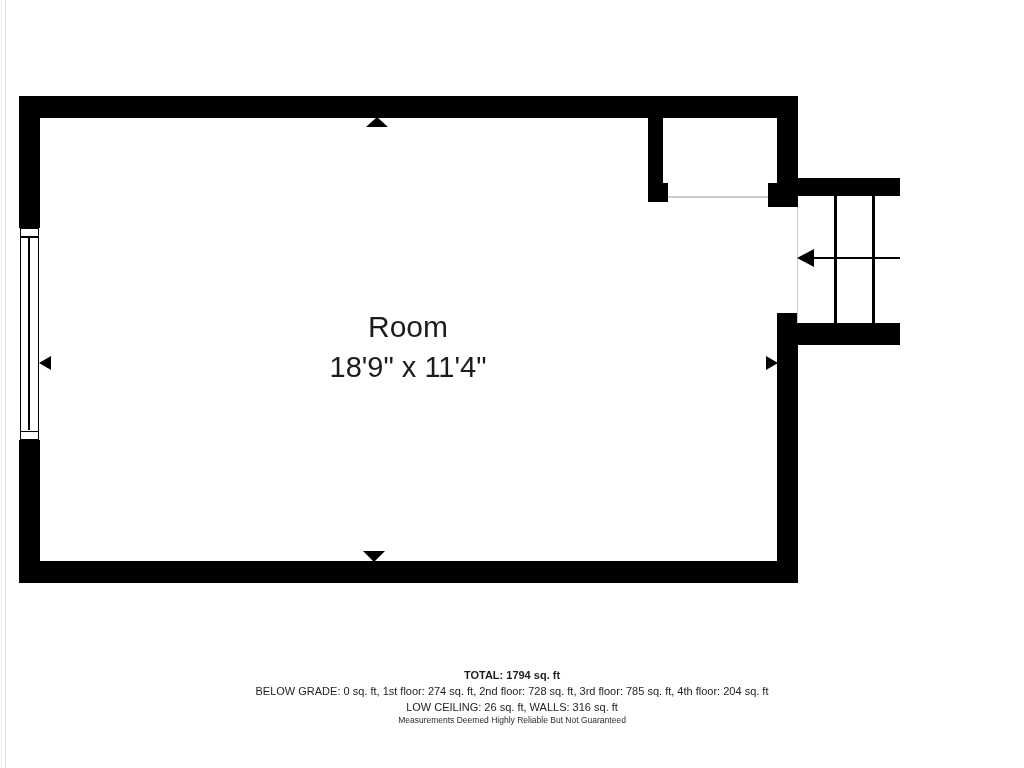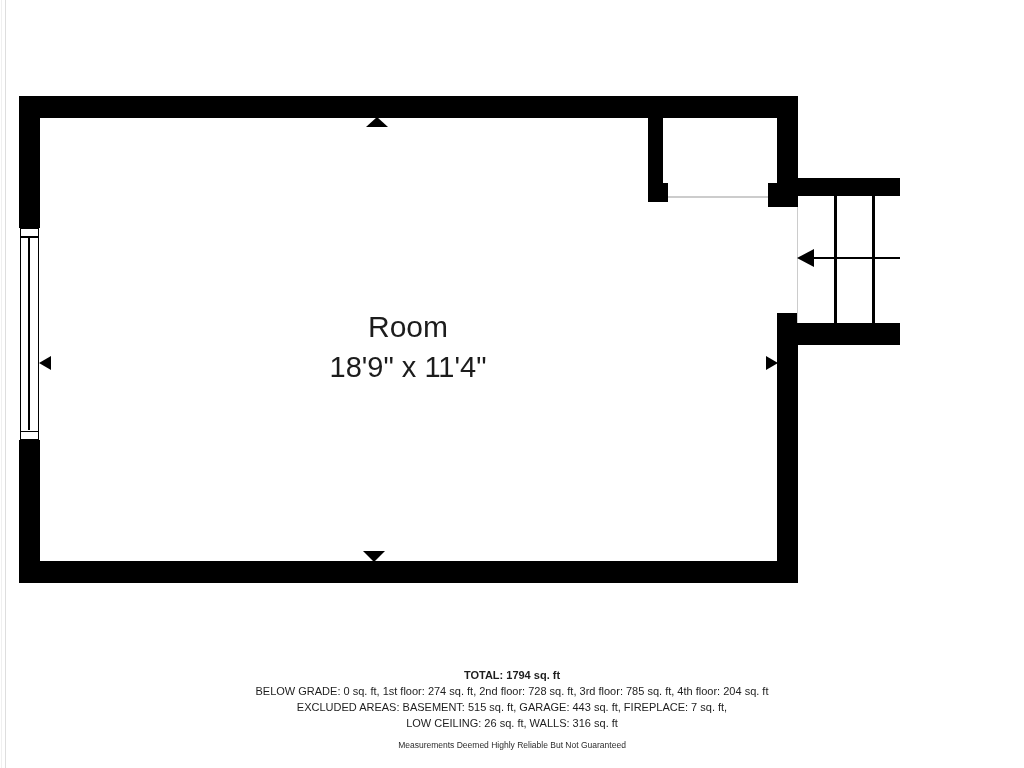--- a/index.html
+++ b/index.html
@@ -35,21 +35,21 @@
   #arrow-left{left:39px;top:356px;border-top:7px solid transparent;border-bottom:7px solid transparent;border-right:12px solid #000;}
   #arrow-right{left:766px;top:356px;border-top:7px solid transparent;border-bottom:7px solid transparent;border-left:12px solid #000;}
   
   #room-label{position:absolute;left:158px;top:310px;width:500px;text-align:center;color:#1c1c1c;}
   #room-name{font-size:30px;line-height:34px;}
   #room-dims{font-size:29px;line-height:34px;margin-top:6px;}
   
   #summary{position:absolute;left:0;top:667px;width:1024px;text-align:center;color:#1d1d1d;}
   #summary .line{font-size:11px;line-height:16px;}
   #summary .total{font-weight:700;}
-  #summary .disclaimer{font-size:8.5px;line-height:10px;margin-top:9px;color:#2b2b2b;}
+  #summary .disclaimer{font-size:8.5px;line-height:10px;color:#2b2b2b;}
 </style>
 </head>
 <body>
 
 <div id="canvas">
 
   <div class="edge-line" style="left:1px;background:#f0f0f0;"></div>
   <div class="edge-line" style="left:5px;background:#dedede;"></div>
 
   <div class="w" style="left:19px;top:96px;width:779px;height:22px;"></div>
@@ -92,18 +92,17 @@
   <div id="arrow-right" class="tri"></div>
 
   <div id="room-label">
     <div id="room-name">Room</div>
     <div id="room-dims">18'9" x 11'4"</div>
   </div>
 
   <div id="summary">
     <div class="line total">TOTAL: 1794 sq. ft</div>
     <div class="line">BELOW GRADE: 0 sq. ft, 1st floor: 274 sq. ft, 2nd floor: 728 sq. ft, 3rd floor: 785 sq. ft, 4th floor: 204 sq. ft</div>
-    <div class="line">EXCLUDED AREAS: BASEMENT: 515 sq. ft, GARAGE: 443 sq. ft, FIREPLACE: 7 sq. ft,</div>
     <div class="line">LOW CEILING: 26 sq. ft, WALLS: 316 sq. ft</div>
     <div class="disclaimer">Measurements Deemed Highly Reliable But Not Guaranteed</div>
   </div>
 
 </div>
 
 </body></html>

